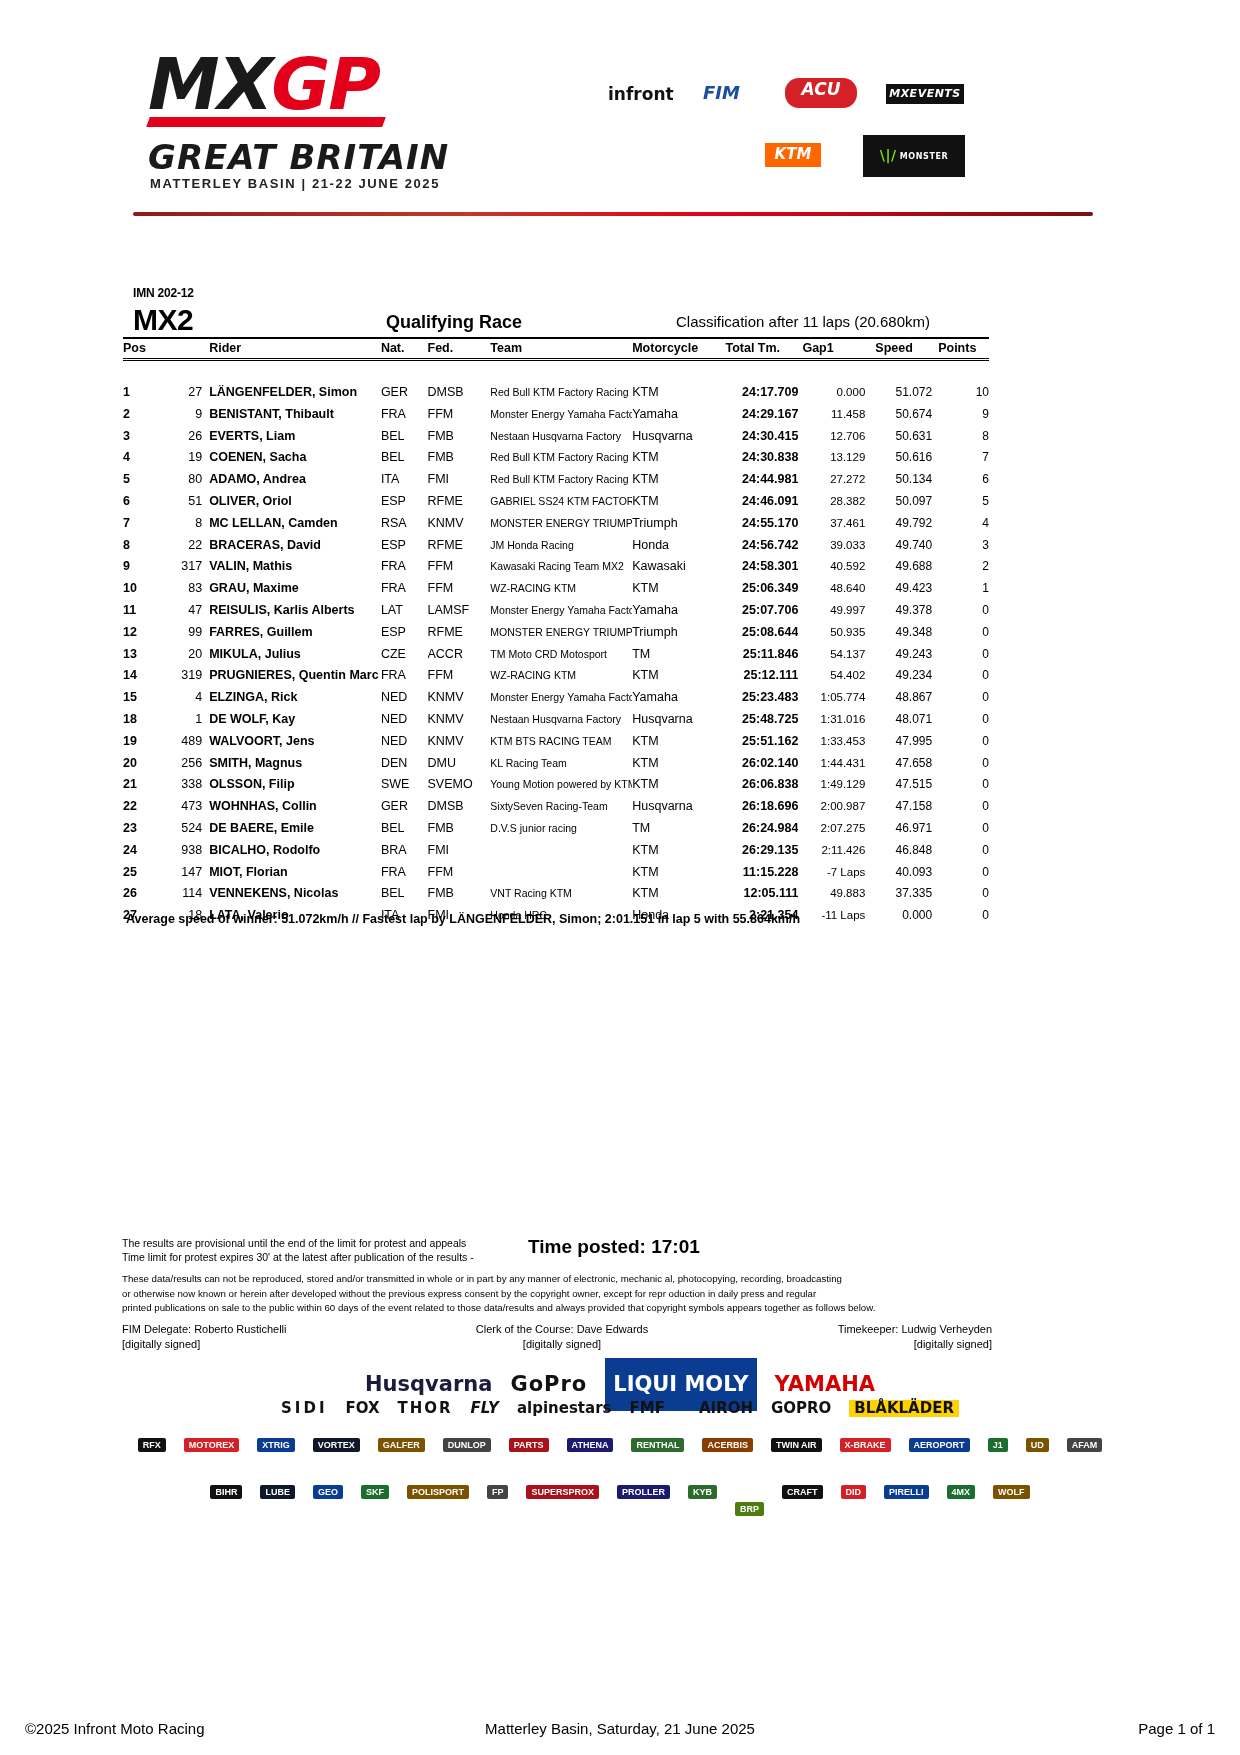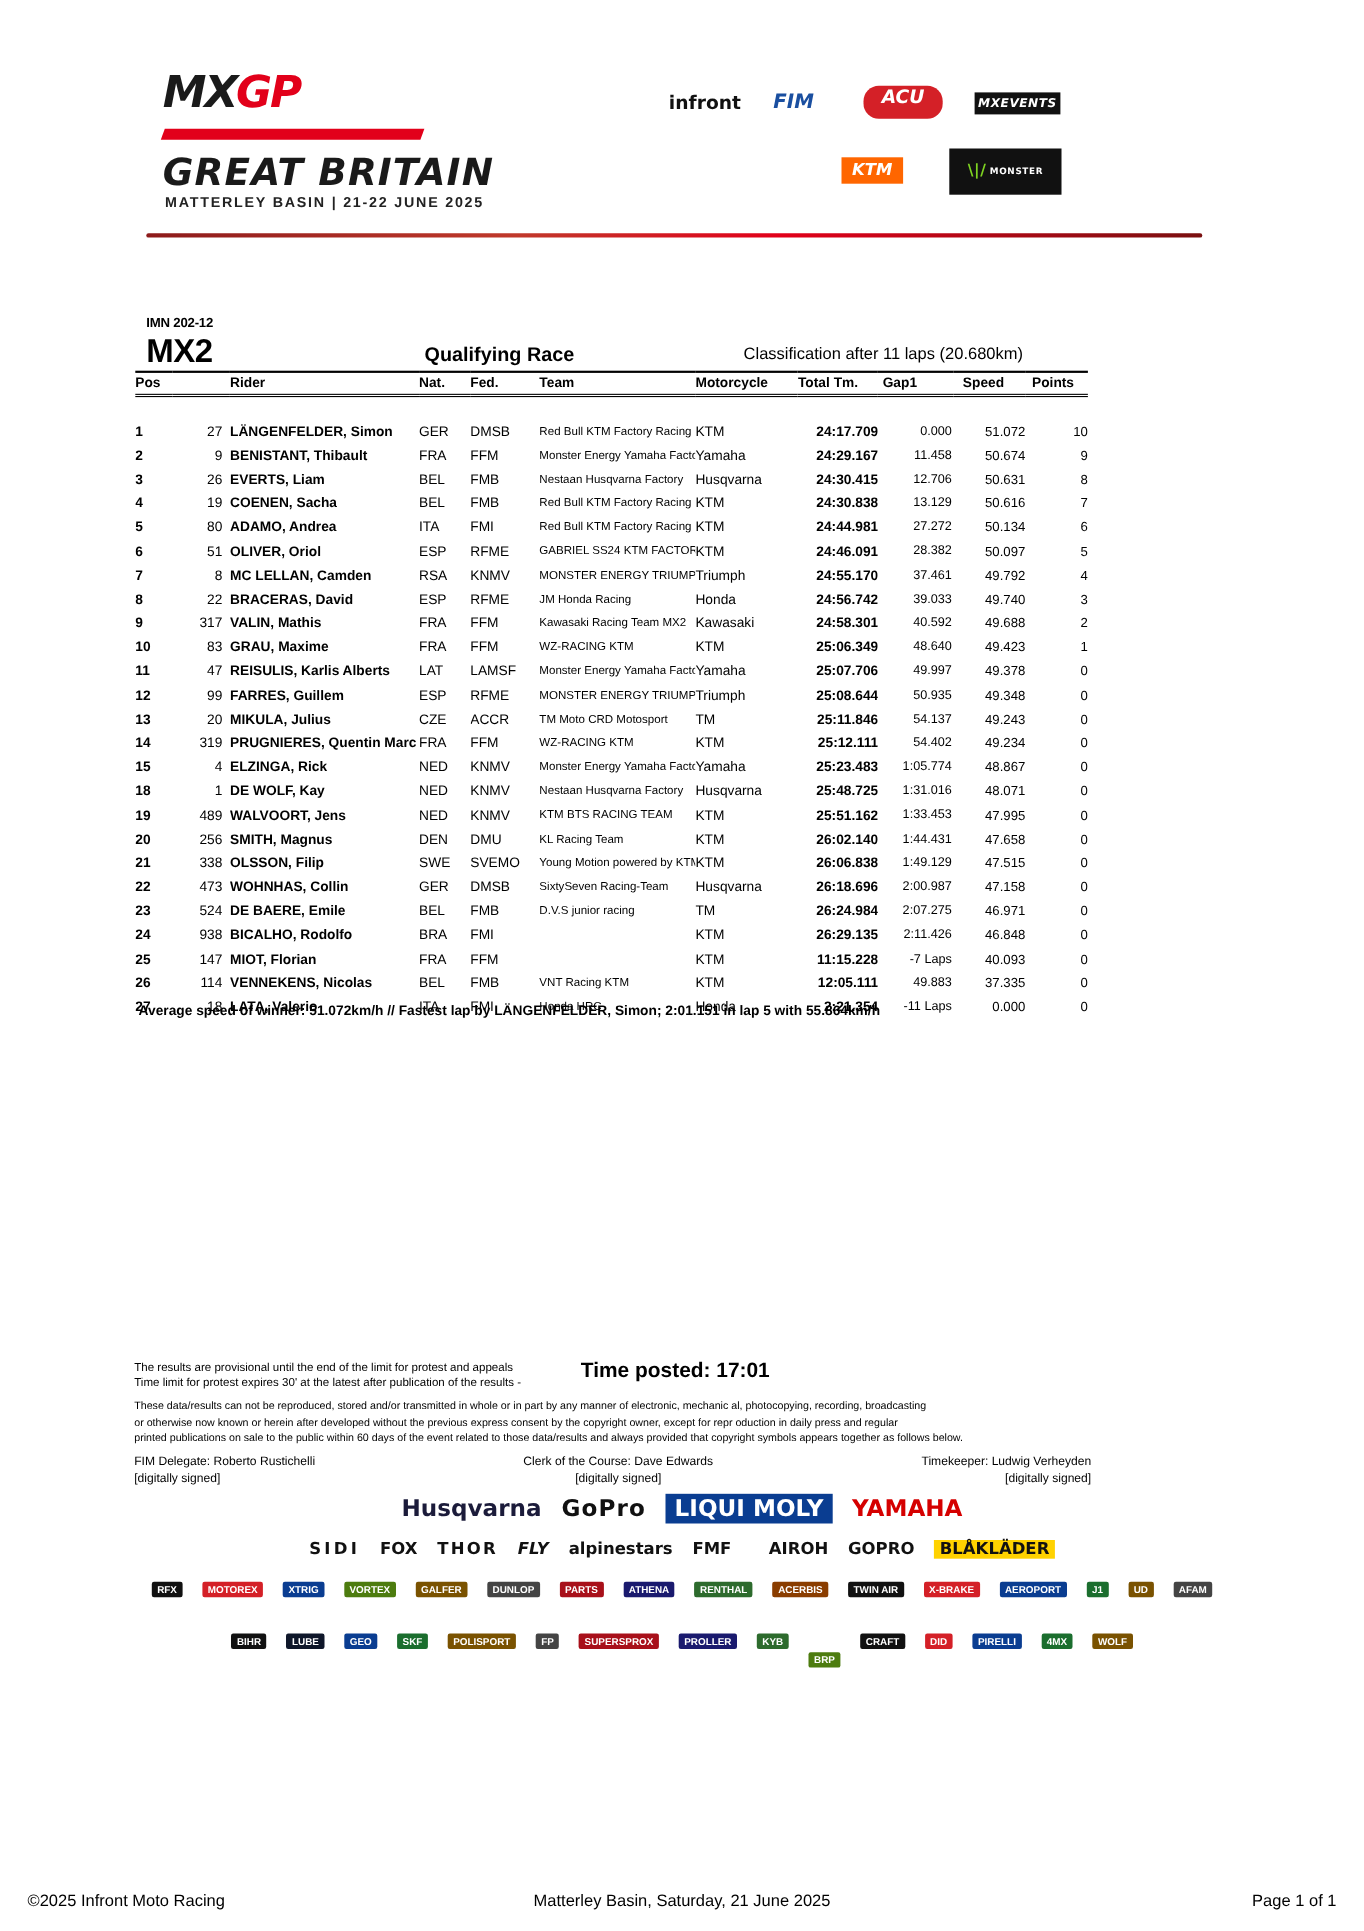--- a/index.html
+++ b/index.html
@@ -24,21 +24,21 @@
     height: 230px;
   }
   .mxgp-logo-wrap {
     position: absolute;
     left: 148px;
     top: 55px;
     width: 320px;
   }
   .mxgp-word {
     font-family: "DejaVu Sans", sans-serif;
-    font-size: 40px;
+    font-size: 72px;
     font-weight: bold;
     font-style: italic;
     letter-spacing: -2px;
     line-height: 58px;
     color: #1a1a1a;
   }
   .mxgp-word .gp { color: #e2001a; }
   .mxgp-red-slash {
     position: absolute;
     left: 0px; top: 62px;
@@ -265,21 +265,21 @@
     font-family: "DejaVu Sans", sans-serif;
     font-weight: bold;
     display: inline-block;
     white-space: nowrap;
     line-height: 1;
   }
   .r1 { top: 1358px; }
   .r1 .logo { font-size: 21px; }
   .l-husq { color: #1b1b3a; }
   .l-gopro { color: #111; letter-spacing: 1px; }
-  .l-liqui { color: #fff; background: #0a3d91; padding: 3px 8px; font-size: 15px; }
+  .l-liqui { color: #fff; background: #0a3d91; padding: 16px 8px; font-size: 15px; }
   .l-yamaha { color: #d50000; }
 
   .r2 { top: 1400px; }
   .r2 .logo { font-size: 15px; color: #111; }
   .l-sidi { letter-spacing: 3px; }
   .l-fox { color: #111; }
   .l-thor { letter-spacing: 2px; }
   .l-fly { color: #111; font-style: italic; }
   .l-alpine { color: #111; }
   .l-fmf { color: #e2001a; }
@@ -733,21 +733,21 @@
       <span class="logo l-airoh">AIROH</span>
       <span class="logo l-gopro2">GOPRO</span>
       <span class="logo l-blak">BLÅKLÄDER</span>
     </div>
 </div>
 <div class="strip r3">
   <div class="strip-row" id="strip3">
       <span class="mini" style="background: rgb(17, 17, 17);">RFX</span>
       <span class="mini" style="background: rgb(212, 32, 39);">MOTOREX</span>
       <span class="mini" style="background: rgb(10, 61, 145);">XTRIG</span>
-      <span class="mini" style="background: #4d7c0f;">VORTEX</span>
+      <span class="mini" style="background: #0f172a;">VORTEX</span>
       <span class="mini" style="background: rgb(122, 82, 0);">GALFER</span>
       <span class="mini" style="background: rgb(68, 68, 68);">DUNLOP</span>
       <span class="mini" style="background: rgb(168, 16, 26);">PARTS</span>
       <span class="mini" style="background: rgb(26, 26, 110);">ATHENA</span>
       <span class="mini" style="background: rgb(45, 107, 45);">RENTHAL</span>
       <span class="mini" style="background: rgb(138, 61, 0);">ACERBIS</span>
       <span class="mini" style="background: rgb(17, 17, 17);">TWIN AIR</span>
       <span class="mini" style="background: rgb(212, 32, 39);">X-BRAKE</span>
       <span class="mini" style="background: rgb(10, 61, 145);">AEROPORT</span>
       <span class="mini" style="background: rgb(27, 110, 46);">J1</span>

